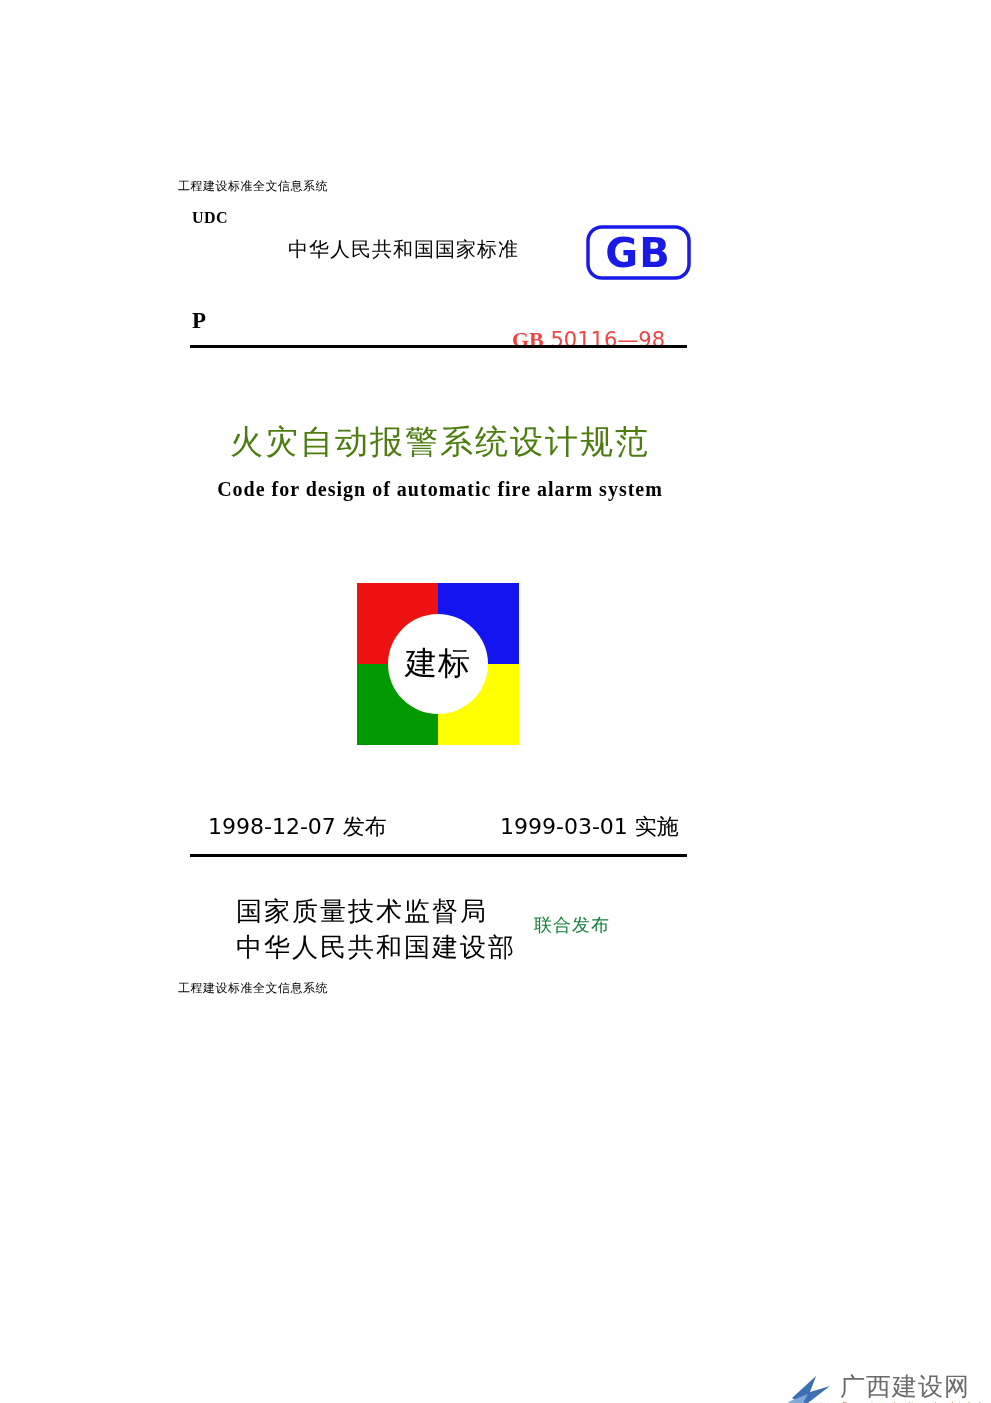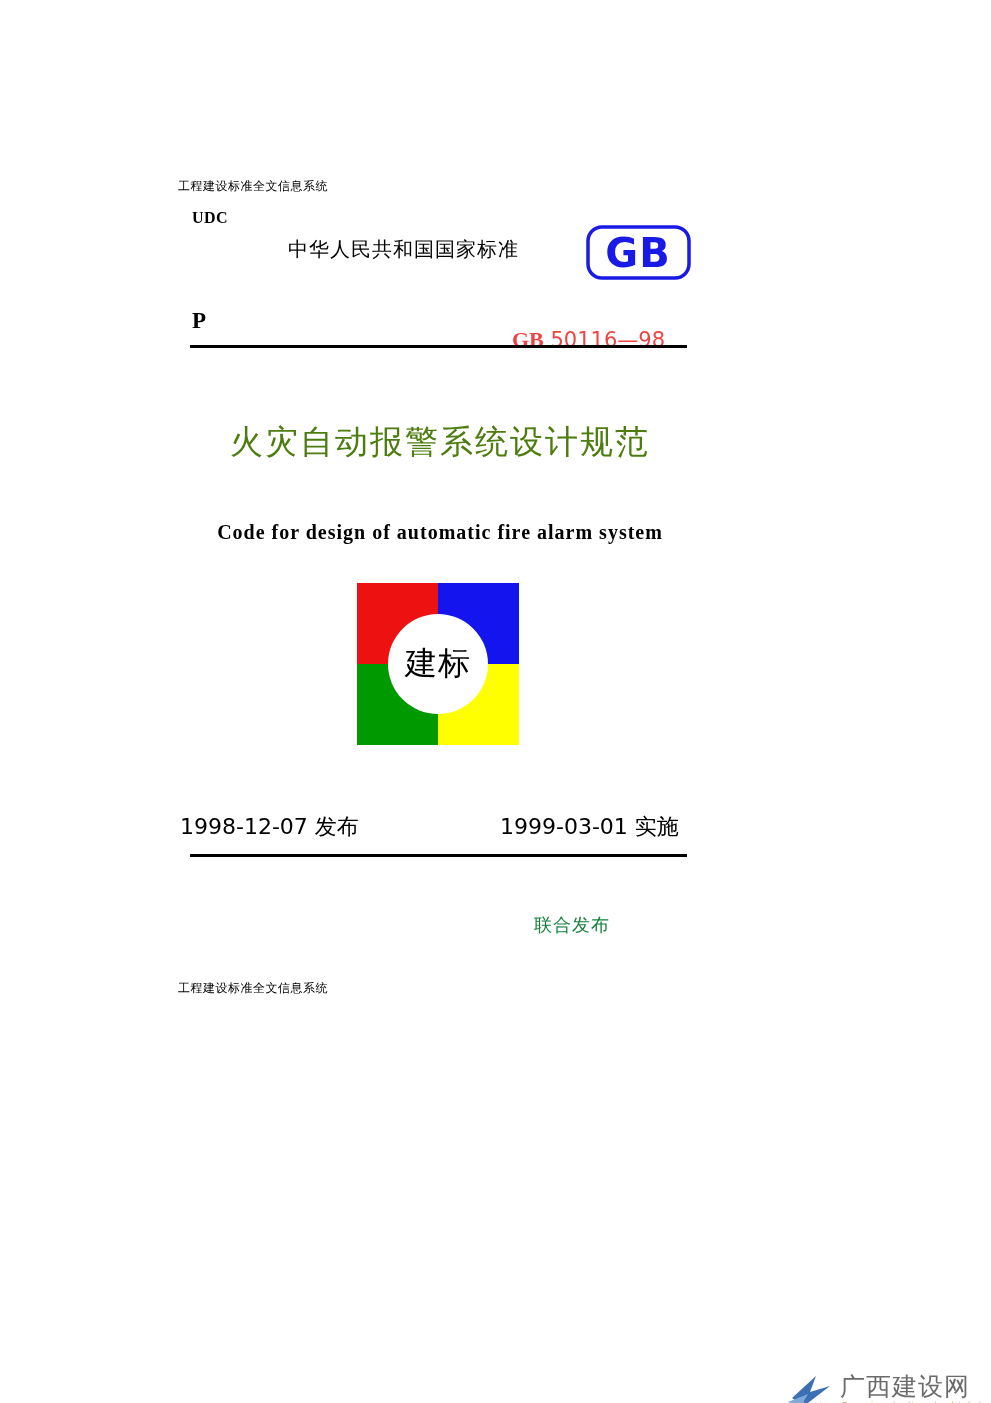--- a/index.html
+++ b/index.html
@@ -123,21 +123,20 @@
     position: absolute;
     left: 0;
     top: 478px;
     width: 880px;
     text-align: center;
     font-size: 20px;
     font-weight: bold;
     font-family: "Liberation Serif", serif;
     color: #000;
     letter-spacing: 1px;
-    margin-top: 43px;
   }
 
   
   .emblem {
     position: absolute;
     left: 357px;
     top: 583px;
     width: 184px;
     height: 162px;
   }
@@ -170,21 +169,21 @@
     justify-content: center;
     font-size: 32px;
     color: #000;
     font-family: "DejaVu Sans", sans-serif;
     letter-spacing: 1px;
   }
 
   
   .date-issue {
     position: absolute;
-    left: 180px;
+    left: 208px;
     top: 812px;
     font-size: 22px;
     color: #000;
     font-family: "DejaVu Sans", sans-serif;
     white-space: nowrap;
     text-align: right;
   }
   .date-effect {
     position: absolute;
     left: 500px;
@@ -300,20 +299,24 @@
     <div class="q q-br"></div>
     <div class="circle"></div>
     <div class="emblem-text">建标</div>
   </div>
 
   <div class="date-issue">1998-12-07 发布</div>
   <div class="date-effect">1999-03-01   实施</div>
 
   <div class="rule rule-bottom"></div>
 
+  <div class="publishers">
+    <div>国家质量技术监督局</div>
+    <div>中华人民共和国建设部</div>
+  </div>
   <div class="joint-label">联合发布</div>
 
   <div class="wm-text wm-bottom">工程建设标准全文信息系统</div>
 
   <div class="site-logo">
     <div class="star">
       <svg width="48" height="38" viewBox="0 0 48 38" xmlns="http://www.w3.org/2000/svg">
         <path d="M6 26 L30 4 L24 20 L44 14 L18 34 Z" fill="#3d6fb4"></path>
         <path d="M2 30 L22 22 L14 36 Z" fill="#7fa8d8"></path>
       </svg>

